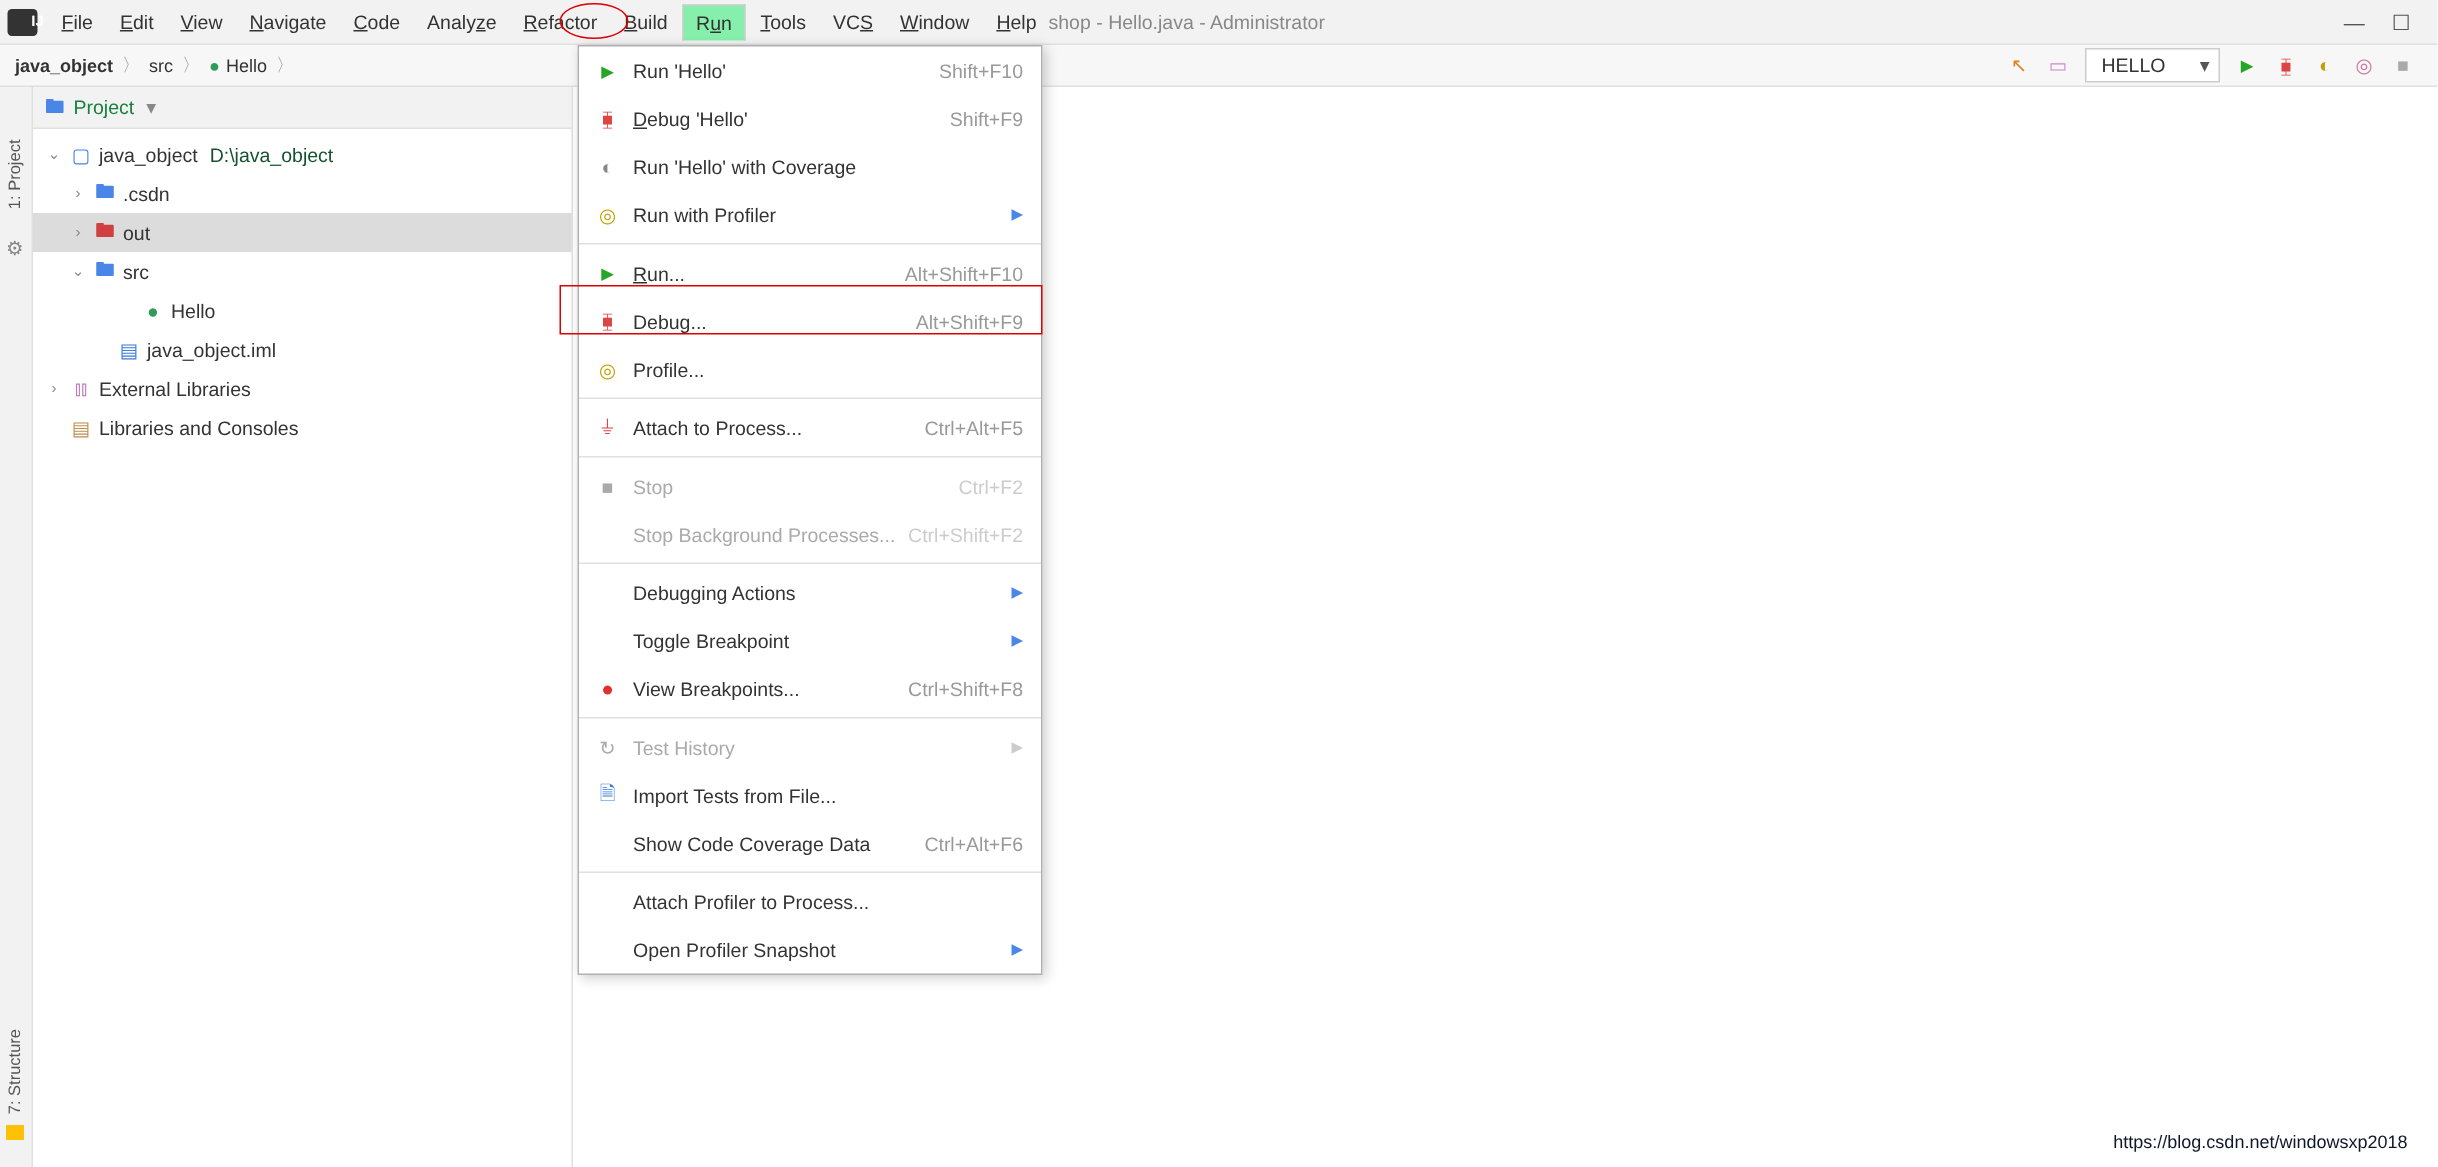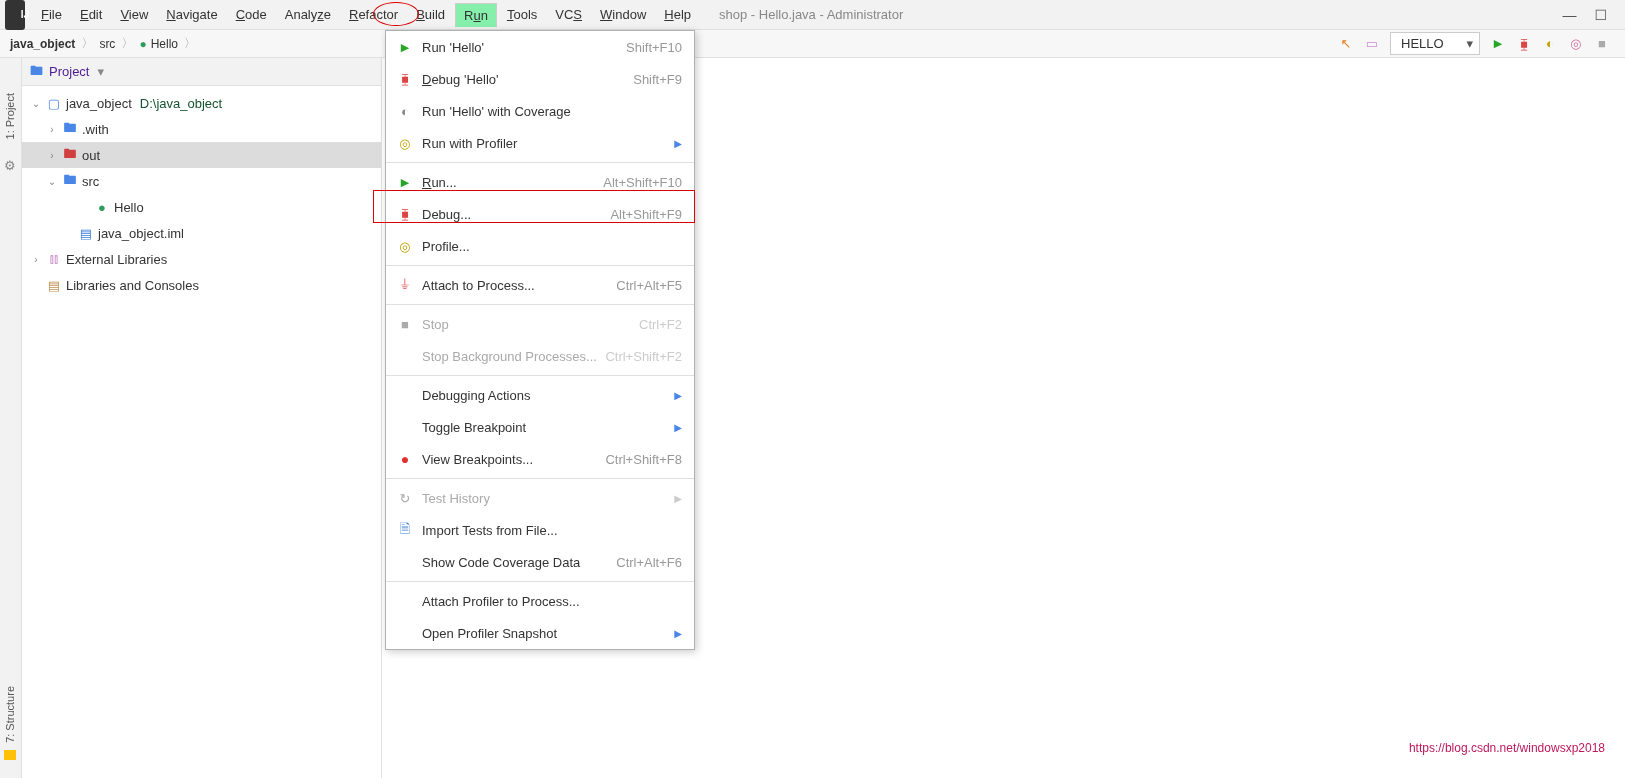--- a/index.html
+++ b/index.html
@@ -1,25 +1,25 @@
 <!DOCTYPE html>
 <html><head>
 <meta charset="utf-8">
 <style>
 * { box-sizing: border-box; margin: 0; padding: 0; font-family: "Segoe UI", Arial, sans-serif; }
 body { width: 1625px; height: 778px; background: #fff; font-size: 13px; color: #333; overflow: hidden; position: relative; }
 
 
 .titlebar { height: 30px; background: #f2f2f2; display: flex; align-items: center; padding-left: 5px; border-bottom: 1px solid #e0e0e0; }
-.titlebar .logo { width: 18px; height: 30px; background: #333; border-radius: 3px; display: flex; align-items: center; justify-content: center; color: #fff; font-size: 10px; font-weight: bold; margin-right: 8px; padding-left: 20px; }
+.titlebar .logo { width: 18px; height: 18px; background: #333; border-radius: 3px; display: flex; align-items: center; justify-content: center; color: #fff; font-size: 10px; font-weight: bold; margin-right: 8px; padding-left: 20px; }
 .menubar { display: flex; gap: 2px; }
 .menubar-item { padding: 4px 8px; cursor: default; }
 .menubar-item u { text-decoration: underline; }
 .menubar-item.open { background: #86efac; border: 1px solid #ccc; border-bottom: none; position: relative; z-index: 10; }
-.title-text { margin-left: 20px; color: #888; }
+.title-text { color: #888; }
 .win-controls { margin-left: auto; display: flex; gap: 18px; padding-right: 18px; color: #555; font-size: 14px; }
 
 
 .run-ellipse { position: absolute; top: 2px; left: 373px; width: 46px; height: 24px; border: 1px solid #d00; border-radius: 50%; pointer-events: none; z-index: 20; }
 
 
 .navbar { height: 28px; background: #f7f7f7; border-bottom: 1px solid #e0e0e0; display: flex; align-items: center; padding-left: 10px; }
 .breadcrumb { display: flex; align-items: center; gap: 4px; font-size: 12px; }
 .breadcrumb .sep { color: #999; margin: 0 2px; }
 .breadcrumb .bold { font-weight: bold; }
@@ -33,21 +33,21 @@
 .side-gutter { width: 22px; background: #f2f2f2; border-right: 1px solid #e0e0e0; position: relative; }
 .side-gutter .vlabel { writing-mode: vertical-rl; transform: rotate(180deg); font-size: 11px; color: #555; position: absolute; }
 .vlabel.project { top: 35px; left: 4px; }
 .vlabel.structure { bottom: 35px; left: 4px; }
 .side-gutter .gear { position: absolute; top: 100px; left: 4px; color: #888; }
 .side-gutter .hl { position: absolute; bottom: 18px; left: 4px; width: 12px; height: 10px; background: #ffc107; }
 
 .project-panel { width: 360px; background: #fff; border-right: 1px solid #e0e0e0; }
 .panel-header { height: 28px; background: #f2f2f2; border-bottom: 1px solid #e0e0e0; display: flex; align-items: center; padding-left: 8px; gap: 6px; }
 .panel-header .folder-ico { color: #4a86e8; }
-.panel-header .title { color: #4c1d95; }
+.panel-header .title { color: #15803d; }
 .panel-header .drop { color: #888; margin-left: 2px; }
 
 .tree { padding-top: 4px; }
 .tree-row { display: flex; align-items: center; height: 26px; padding-left: 8px; gap: 4px; white-space: nowrap; }
 .tree-row .chev { width: 12px; text-align: center; color: #888; font-size: 10px; }
 .tree-row .ico { width: 16px; text-align: center; }
 .tree-row .path { color: #14532d; margin-left: 4px; }
 .tree-row.selected { background: #dcdcdc; }
 .indent-1 { padding-left: 24px; }
 .indent-2 { padding-left: 40px; }
@@ -72,21 +72,21 @@
 .menu-item .mi-label { flex: 1; }
 .menu-item .mi-short { color: #999; font-size: 13px; }
 .menu-item .mi-arrow { color: #4a86e8; font-size: 10px; }
 .menu-item.disabled .mi-short, .menu-item.disabled .mi-arrow { color: #ccc; }
 .menu-sep { height: 1px; background: #e0e0e0; margin: 3px 0; }
 
 
 .red-rect { position: absolute; border: 1px solid #d00; pointer-events: none; z-index: 60; }
 
 
-.watermark { position: absolute; right: 20px; bottom: 23px; color: #be185d; font-size: 12px; }
+.watermark { position: absolute; right: 20px; bottom: 10px; color: #0f172a; font-size: 12px; }
 
 .green-tri { color: #26a626; font-size: 11px; }
 .red-bug { color: #d44; font-size: 12px; }
 .shield { color: #888; }
 .circ { color: #c0a000; }
 .plug { color: #d44; }
 .red-dot { color: #e03030; font-size: 14px; }
 .clock { color: #aaa; }
 .doc { color: #3b7dd8; }
 .stop-sq { color: #aaa; }
@@ -159,21 +159,21 @@
     <div class="tree">
       <div class="tree-row">
         <span class="chev">⌄</span>
           <span class="ico" style="color:#4a86e8">▢</span>
         <span>java_object</span>
           <span class="path">D:\java_object</span>
       </div>
       <div class="tree-row indent-1">
         <span class="chev">›</span>
           <span class="ico" style="color:#4a86e8">🖿</span>
-          <span>.with</span>
+          <span>.csdn</span>
       </div>
       <div class="tree-row indent-1 selected">
         <span class="chev">›</span>
           <span class="ico" style="color:#d04040">🖿</span>
           <span>out</span>
       </div>
       <div class="tree-row indent-1">
         <span class="chev">⌄</span>
           <span class="ico" style="color:#4a86e8">🖿</span>
           <span>src</span>

